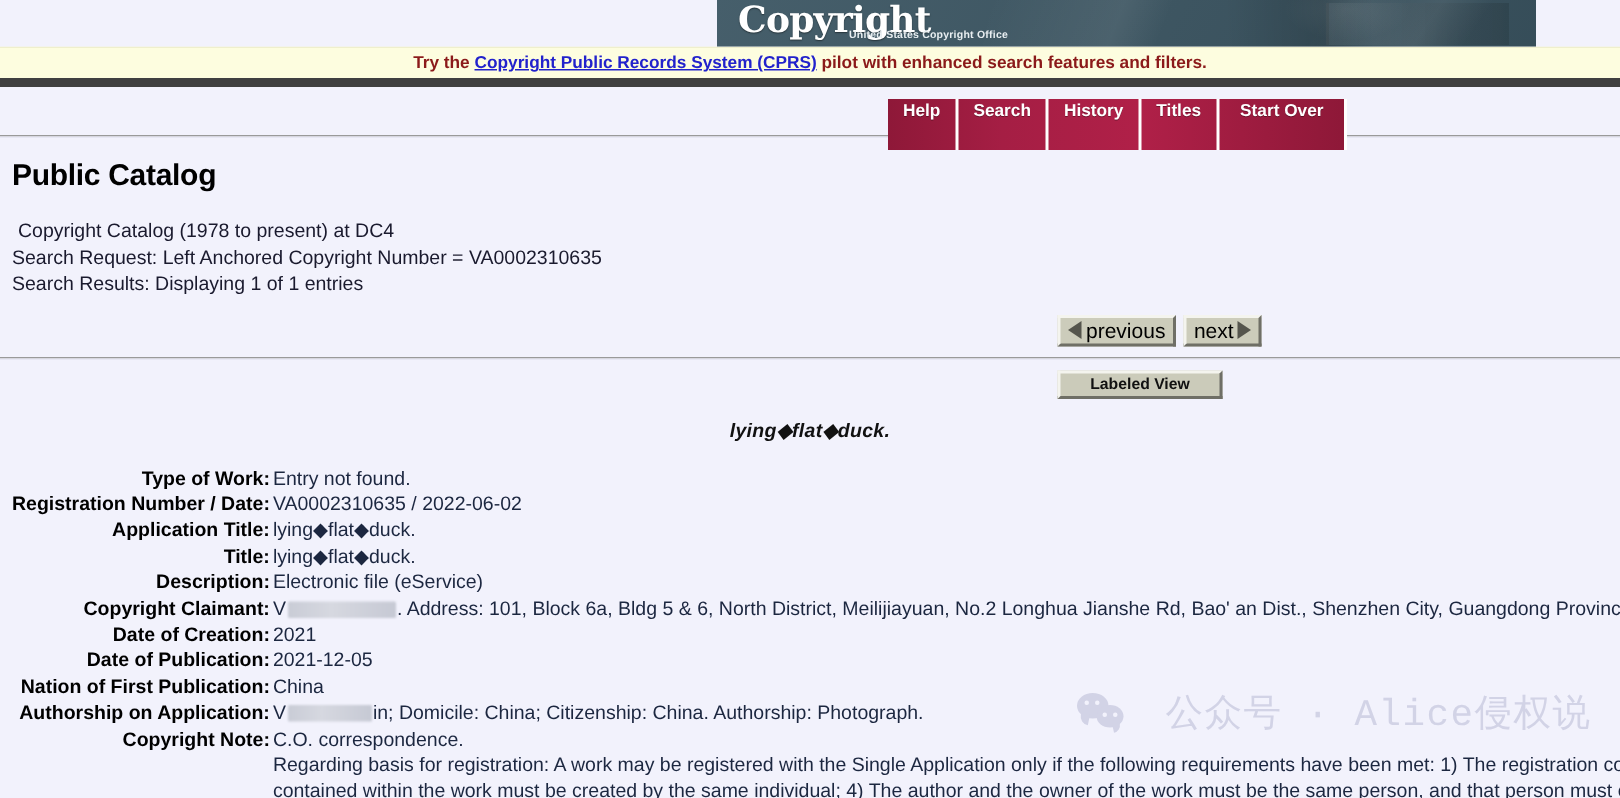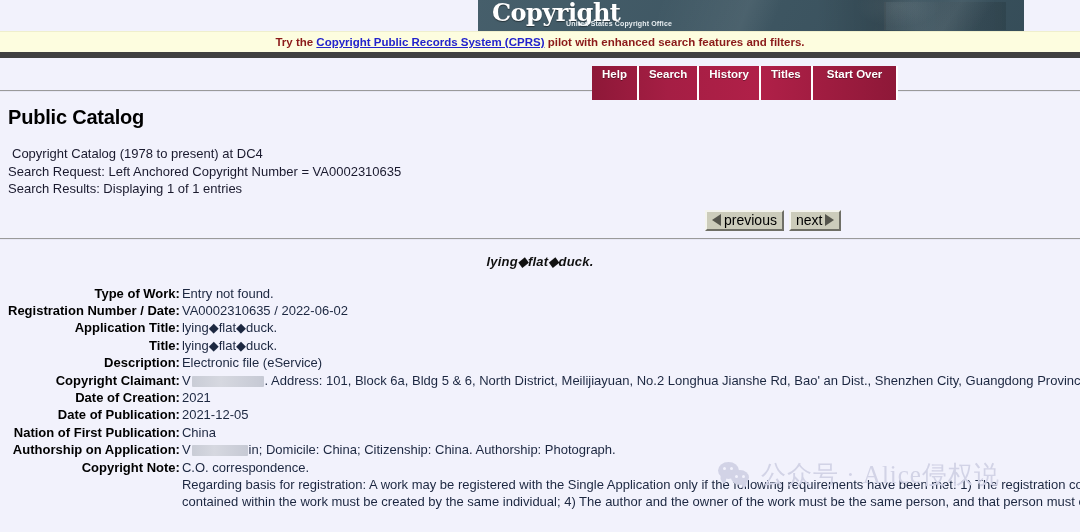--- a/index.html
+++ b/index.html
@@ -270,27 +270,27 @@
   }
   .note-line { display: block; }
 
   
   .watermark {
     position: absolute;
     left: 718px;
     top: 458px;
     display: flex;
     align-items: center;
-    gap: 9px;
+    gap: 25px;
     color: #d2d3e6;
     font-size: 25px;
     letter-spacing: 1px;
     pointer-events: none;
     z-index: 20;
-    font-family: Liberation Serif, serif;
+    font-family: Liberation Mono, monospace;
   }
   .wechat-glyph {
     position: relative;
     width: 34px;
     height: 26px;
   }
   .wechat-glyph .bub-a {
     position: absolute;
     left: 0; top: 0;
     width: 21px; height: 17px;
@@ -379,20 +379,23 @@
       </div>
     </div>
   </div>
 
 </div>
 
 <hr class="rule">
 
 <div class="main">
 
+  <div class="labeled-view-wrap">
+    <div class="labeled-view">Labeled View</div>
+  </div>
 
   <div class="record-title">lying◆flat◆duck.</div>
 
   <table class="detail-table">
     <tbody>
 
       <tr>
         <td class="lbl">Type of Work:</td>
         <td class="val">Entry not found.</td>
       </tr>

